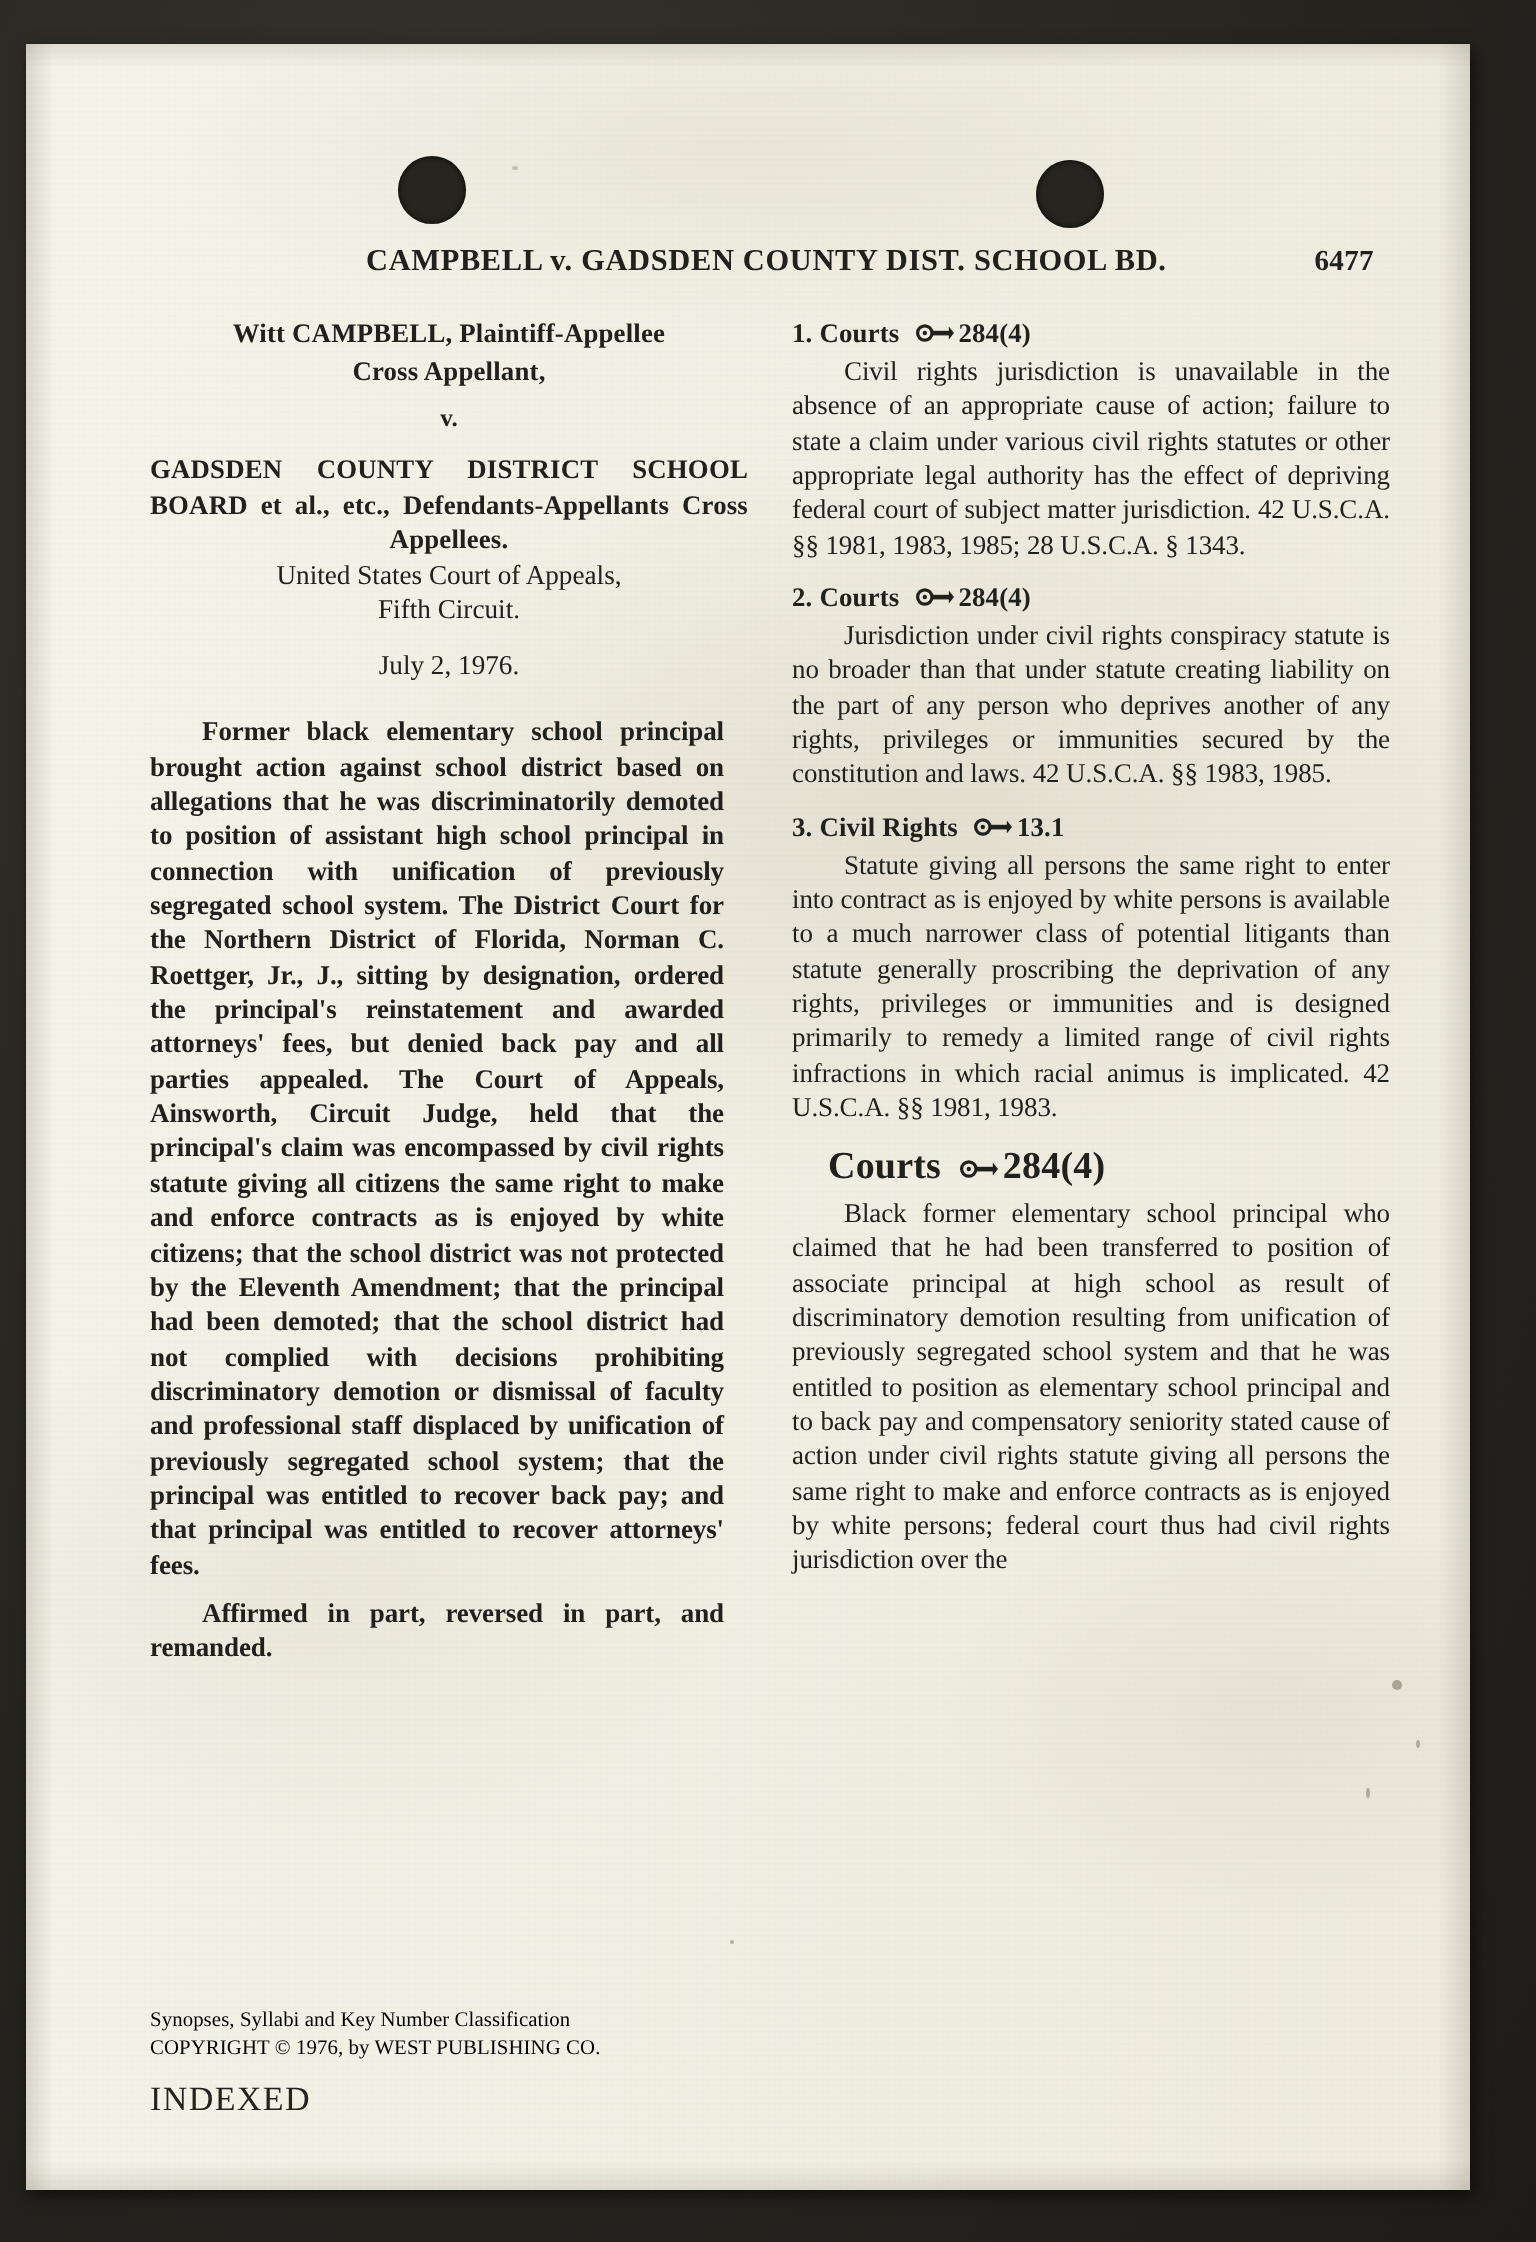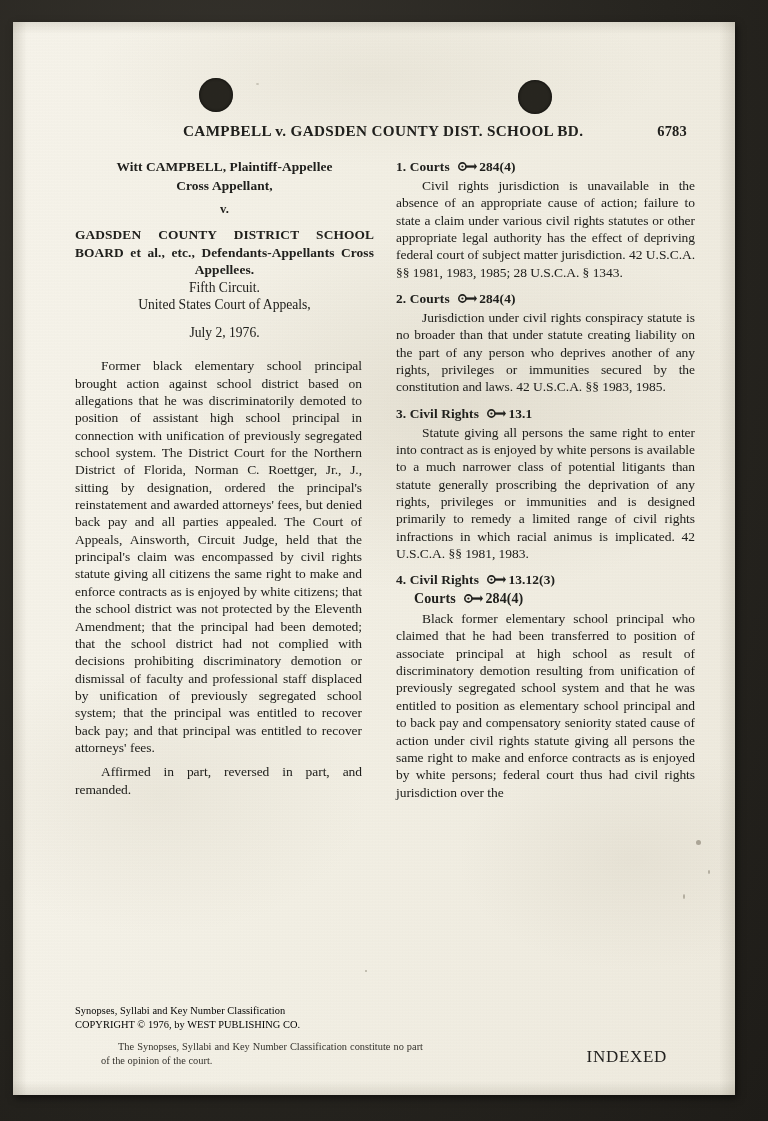--- a/index.html
+++ b/index.html
@@ -143,32 +143,33 @@
 
   
   .body-par {
     font-size: 13.5px;
     line-height: 1.285;
     text-align: justify;
     text-indent: 26px;
     margin: 0 12px 7px 0;
     letter-spacing: -.05px;
     word-spacing: .2px;
+    font-weight: bold;
   }
 
   
   .headnote { margin-bottom: 9px; }
   .headnote-heading {
     font-size: 13.4px;
     font-weight: bold;
     line-height: 1.34;
     letter-spacing: .1px;
   }
   .headnote-subheading {
-    font-size: 14px;
+    font-size: 19px;
     font-weight: bold;
     line-height: 1.34;
     padding-left: 18px;
     letter-spacing: .1px;
   }
   .key-icon {
     display: inline-block;
     vertical-align: -1px;
     margin: 0 2px 0 5px;
   }
@@ -244,35 +245,35 @@
   <div id="paper-tone"></div>
   <div id="paper-edge-shade"></div>
 
   <div class="punch-hole" id="punch-hole-left"></div>
   <div class="punch-hole" id="punch-hole-right"></div>
 
   <div id="content">
 
     <div id="running-head">
       <div id="running-head-title">CAMPBELL v. GADSDEN COUNTY DIST. SCHOOL BD.</div>
-      <div id="running-head-pageno">6783</div>
+      <div id="running-head-pageno">6477</div>
     </div>
 
     <div id="columns">
 
       <div class="column" id="column-left">
 
         <div id="case-caption">
           <div class="caption-party" id="caption-party-plaintiff">Witt CAMPBELL, Plaintiff-Appellee</div>
           <div class="caption-party">Cross Appellant,</div>
           <div id="caption-versus">v.</div>
           <div id="caption-party-defendant">GADSDEN COUNTY DISTRICT SCHOOL BOARD et al., etc., Defendants-Appellants Cross Appellees.</div>
           <div id="caption-court">
+            <div>United States Court of Appeals,</div>
             <div>Fifth Circuit.</div>
-            <div>United States Court of Appeals,</div>
           </div>
           <div id="caption-date">July 2, 1976.</div>
         </div>
 
         <p class="body-par">Former black elementary school principal brought action against school district based on allegations that he was discriminatorily demoted to position of assistant high school principal in connection with unification of previously segregated school system.  The District Court for the Northern District of Florida, Norman C. Roettger, Jr., J., sitting by designation, ordered the principal's reinstatement and awarded attorneys' fees, but denied back pay and all parties appealed.  The Court of Appeals, Ainsworth, Circuit Judge, held that the principal's claim was encompassed by civil rights statute giving all citizens the same right to make and enforce contracts as is enjoyed by white citizens; that the school district was not protected by the Eleventh Amendment; that the principal had been demoted; that the school district had not complied with decisions prohibiting discriminatory demotion or dismissal of faculty and professional staff displaced by unification of previously segregated school system; that the principal was entitled to recover back pay; and that principal was entitled to recover attorneys' fees.</p>
         <p class="body-par">Affirmed in part, reversed in part, and remanded.</p>
       </div>
 
       <div class="column" id="column-right">
 
@@ -318,32 +319,20 @@
                 <circle cx="4.4" cy="5.5" r="1.1" fill="#20201d"></circle>
                 <rect x="7.6" y="4.4" width="9.3" height="2.3" fill="#20201d"></rect>
                 <polygon points="16.4,2.3 19,5.5 16.4,8.7" fill="#20201d"></polygon>
               </svg>
             </span><span>13.1</span>
           </div>
           <p class="headnote-text">Statute giving all persons the same right to enter into contract as is enjoyed by white persons is available to a much narrower class of potential litigants than statute generally proscribing the deprivation of any rights, privileges or immunities and is designed primarily to remedy a limited range of civil rights infractions in which racial animus is implicated.  42 U.S.C.A. §§ 1981, 1983.</p>
         </div>
 
         <div class="headnote">
-          <div class="headnote-heading">
-            <span>4.</span>
-            <span>Civil Rights</span>
-            <span class="key-icon">
-              <svg width="19" height="11" viewBox="0 0 19 11" aria-hidden="true">
-                <circle cx="4.4" cy="5.5" r="3.6" fill="none" stroke="#20201d" stroke-width="1.6"></circle>
-                <circle cx="4.4" cy="5.5" r="1.1" fill="#20201d"></circle>
-                <rect x="7.6" y="4.4" width="9.3" height="2.3" fill="#20201d"></rect>
-                <polygon points="16.4,2.3 19,5.5 16.4,8.7" fill="#20201d"></polygon>
-              </svg>
-            </span><span>13.12(3)</span>
-          </div>
           <div class="headnote-subheading">
             <span>Courts</span>
             <span class="key-icon">
               <svg width="19" height="11" viewBox="0 0 19 11" aria-hidden="true">
                 <circle cx="4.4" cy="5.5" r="3.6" fill="none" stroke="#20201d" stroke-width="1.6"></circle>
                 <circle cx="4.4" cy="5.5" r="1.1" fill="#20201d"></circle>
                 <rect x="7.6" y="4.4" width="9.3" height="2.3" fill="#20201d"></rect>
                 <polygon points="16.4,2.3 19,5.5 16.4,8.7" fill="#20201d"></polygon>
               </svg>
             </span><span>284(4)</span>
@@ -354,21 +343,20 @@
       </div>
     </div>
   </div>
 
   <div id="page-footer">
     <div id="footer-notice">
       <div>Synopses, Syllabi and Key Number Classification</div>
       <div>COPYRIGHT © 1976, by WEST PUBLISHING CO.</div>
     </div>
     <div id="footer-lower">
-      <div id="footer-disclaimer">The Synopses, Syllabi and Key Number Classification constitute no part of the opinion of the court.</div>
       <div id="footer-indexed">INDEXED</div>
     </div>
   </div>
 
   <div class="speck" style="left:683px;top:818px;width:5px;height:5px;opacity:.5;"></div>
   <div class="speck" style="left:695px;top:848px;width:2px;height:4px;"></div>
   <div class="speck" style="left:670px;top:872px;width:2px;height:5px;"></div>
   <div class="speck" style="left:352px;top:948px;width:2px;height:2px;"></div>
   <div class="speck" style="left:243px;top:61px;width:3px;height:2px;opacity:.3;"></div>
 </div>

